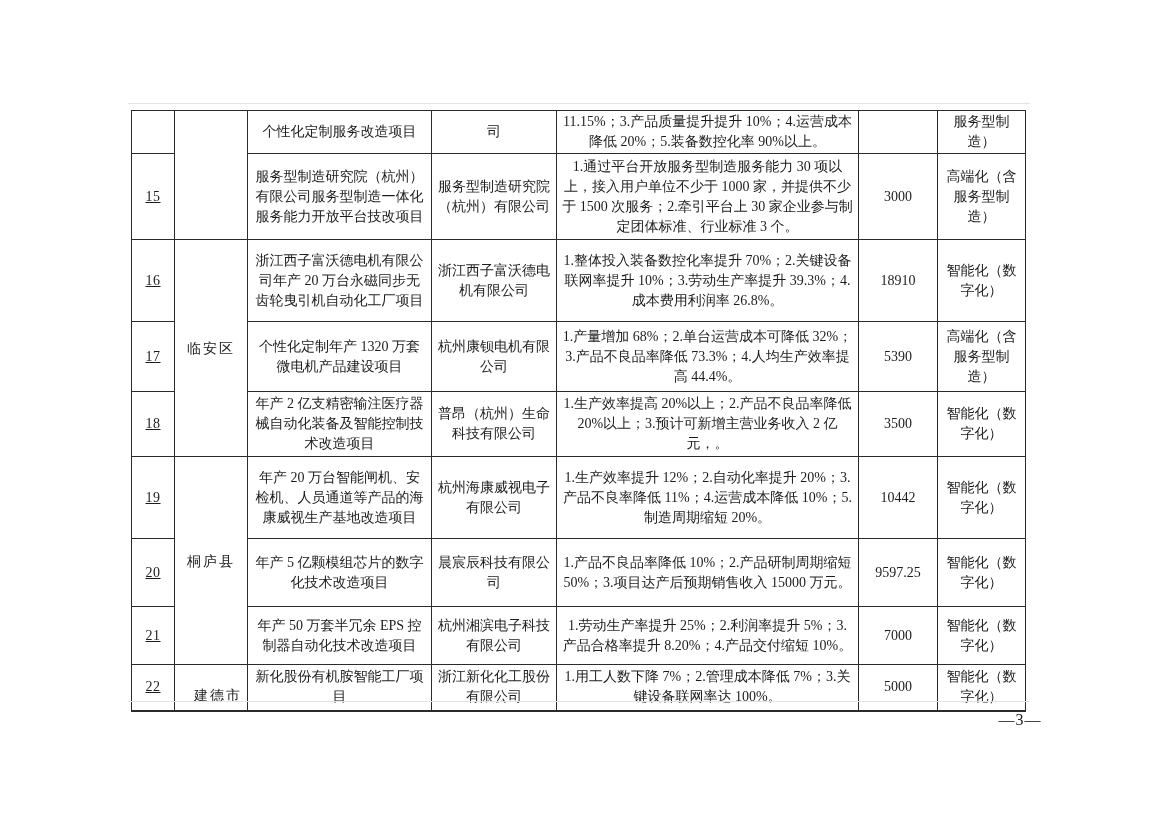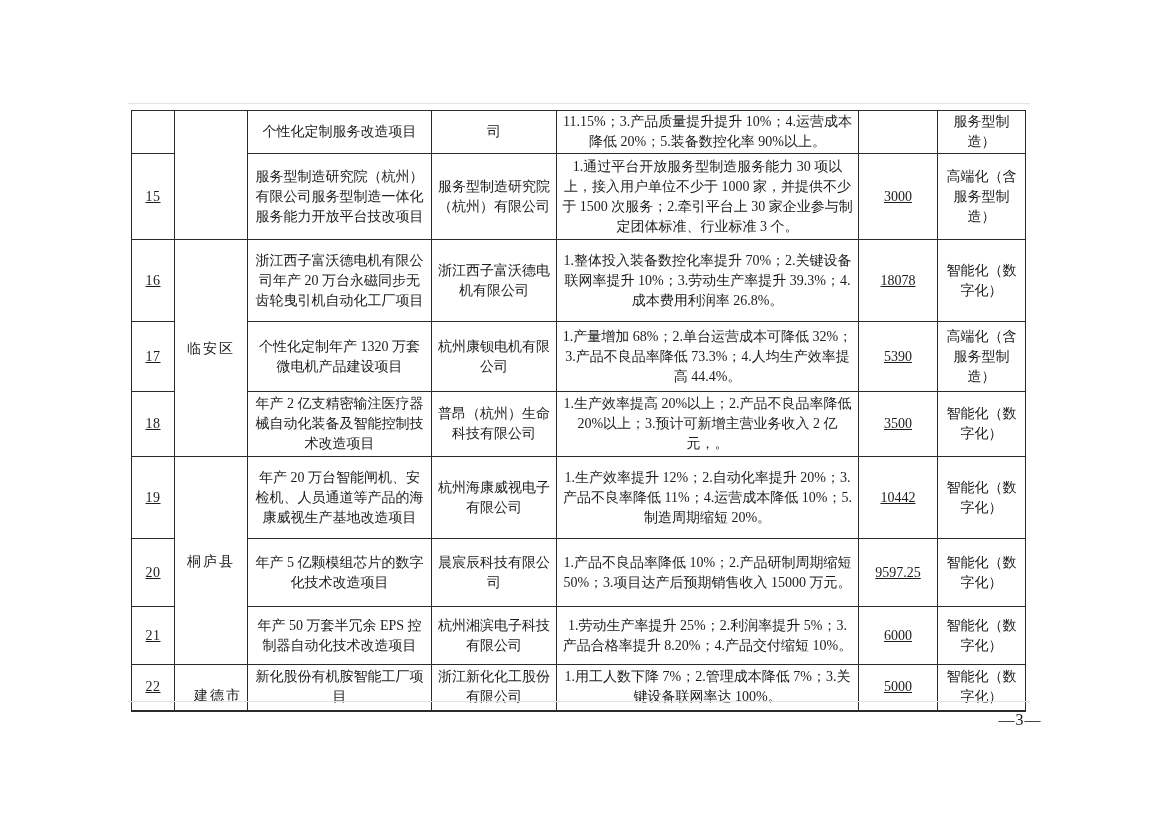--- a/index.html
+++ b/index.html
@@ -38,21 +38,21 @@
   table.projects { border-bottom:2px solid #2b2b2b; }
   td.serial   { font-size:13.5px; letter-spacing:0.5px;text-decoration:underline; }
   td.district {
     font-family:Liberation Sans, sans-serif;
     font-size:13.5px;
     letter-spacing:2px;
   }
   td.district.to-bottom { vertical-align:bottom; padding-bottom:5px;text-align:right; }
   td.project  { padding:1px 7px; }
   td.metrics  { padding:1px 8px; }
-  td.amount   { font-size:13.5px;text-decoration:underline; }
+  td.amount   { font-size:13.5px; }
   td.category { padding:1px 6px;margin-top:39px; }
   .page-number {
     position:absolute;
     top:711px; left:975px; width:90px;
     text-align:center;
     font-size:16px;
     letter-spacing:1px;
     color:#1c1c1c;
   }
 </style>
@@ -90,21 +90,21 @@
         <td class="metrics">1.通过平台开放服务型制造服务能力 30 项以上，接入用户单位不少于 1000 家，并提供不少于 1500 次服务；2.牵引平台上 30 家企业参与制定团体标准、行业标准 3 个。</td>
         <td class="amount">3000</td>
         <td class="category">高端化（含服务型制造）</td>
       </tr>
       <tr style="height:82px">
         <td class="serial">16</td>
         <td class="district" rowspan="3">临安区</td>
         <td class="project">浙江西子富沃德电机有限公司年产 20 万台永磁同步无齿轮曳引机自动化工厂项目</td>
         <td class="company">浙江西子富沃德电机有限公司</td>
         <td class="metrics">1.整体投入装备数控化率提升 70%；2.关键设备联网率提升 10%；3.劳动生产率提升 39.3%；4.成本费用利润率 26.8%。</td>
-        <td class="amount">18078</td>
+        <td class="amount">18910</td>
         <td class="category">智能化（数字化）</td>
       </tr>
       <tr style="height:70px">
         <td class="serial">17</td>
         <td class="project">个性化定制年产 1320 万套微电机产品建设项目</td>
         <td class="company">杭州康钡电机有限公司</td>
         <td class="metrics">1.产量增加 68%；2.单台运营成本可降低 32%；3.产品不良品率降低 73.3%；4.人均生产效率提高 44.4%。</td>
         <td class="amount">5390</td>
         <td class="category">高端化（含服务型制造）</td>
       </tr>
@@ -131,21 +131,21 @@
         <td class="company">晨宸辰科技有限公司</td>
         <td class="metrics">1.产品不良品率降低 10%；2.产品研制周期缩短 50%；3.项目达产后预期销售收入 15000 万元。</td>
         <td class="amount">9597.25</td>
         <td class="category">智能化（数字化）</td>
       </tr>
       <tr style="height:58px">
         <td class="serial">21</td>
         <td class="project">年产 50 万套半冗余 EPS 控制器自动化技术改造项目</td>
         <td class="company">杭州湘滨电子科技有限公司</td>
         <td class="metrics">1.劳动生产率提升 25%；2.利润率提升 5%；3.产品合格率提升 8.20%；4.产品交付缩短 10%。</td>
-        <td class="amount">6000</td>
+        <td class="amount">7000</td>
         <td class="category">智能化（数字化）</td>
       </tr>
       <tr style="height:46px">
         <td class="serial">22</td>
         <td class="district to-bottom">建德市</td>
         <td class="project">新化股份有机胺智能工厂项目</td>
         <td class="company">浙江新化化工股份有限公司</td>
         <td class="metrics">1.用工人数下降 7%；2.管理成本降低 7%；3.关键设备联网率达 100%。</td>
         <td class="amount">5000</td>
         <td class="category">智能化（数字化）</td>

